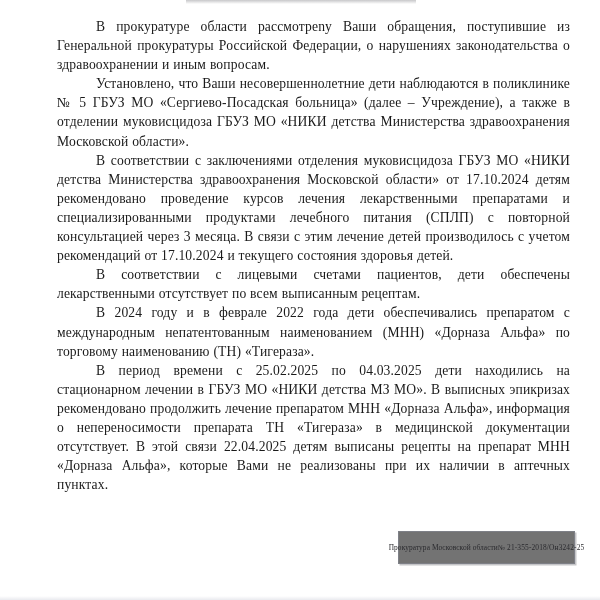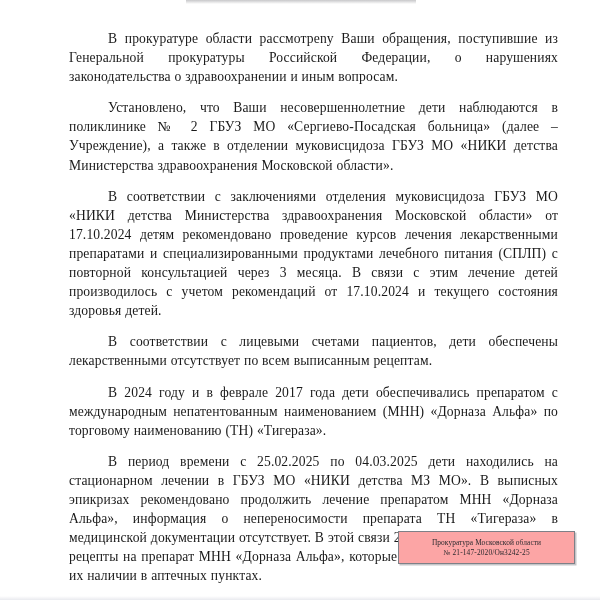--- a/index.html
+++ b/index.html
@@ -46,45 +46,44 @@
   }
 
   .body-text {
     position: absolute;
     left: 57px;
     top: 17px;
     width: 513px;
   }
 
   p.para {
-    margin: 12px;
+    margin: 0;
     padding: 0;
     text-align: justify;
     text-align-last: left;
     text-indent: 39px;
     font-size: 13.6px;
     line-height: 19.1px;
     letter-spacing: 0.01em;
     word-spacing: 0.02em;
     hyphens: none;
   }
 
   
   .stamp-box {
     position: absolute;
     left: 398px;
     top: 531px;
     width: 177px;
     height: 33px;
     border: 1px solid #7e8087;
     box-sizing: border-box;
-    background: #fca5a5;
+    background: #737373;
     box-shadow: 1.5px 1.5px 0 rgba(150,150,155,0.55);
     display: flex;
-    flex-direction: column;
     align-items: center;
     justify-content: center;
     padding-top: 1px;
   }
   .stamp-line {
     font-size: 7.4px;
     line-height: 9.6px;
     color: #2a2a2e;
     white-space: nowrap;
     letter-spacing: 0.01em;
@@ -95,27 +94,27 @@
 </style>
 </head>
 <body>
 
 <div class="page">
 
   <div class="top-clip"></div>
 
   <div class="body-text">
     <p class="para">В прокуратуре области рассмотрenу Ваши обращения, поступившие из Генеральной прокуратуры Российской Федерации, о нарушениях законодательства о здравоохранении и иным вопросам.</p>
-    <p class="para">Установлено, что Ваши несовершеннолетние дети наблюдаются в поликлинике № 2 ГБУЗ МО «Сергиево-Посадская больница» (далее – Учреждение), а также в отделении муковисцидоза ГБУЗ МО «НИКИ детства Министерства здравоохранения Московской области».</p>
+    <p class="para">Установлено, что Ваши несовершеннолетние дети наблюдаются в поликлинике № 5 ГБУЗ МО «Сергиево-Посадская больница» (далее – Учреждение), а также в отделении муковисцидоза ГБУЗ МО «НИКИ детства Министерства здравоохранения Московской области».</p>
     <p class="para">В соответствии с заключениями отделения муковисцидоза ГБУЗ МО «НИКИ детства Министерства здравоохранения Московской области» от 17.10.2024 детям рекомендовано проведение курсов лечения лекарственными препаратами и специализированными продуктами лечебного питания (СПЛП) с повторной консультацией через 3 месяца. В связи с этим лечение детей производилось с учетом рекомендаций от 17.10.2024 и текущего состояния здоровья детей.</p>
     <p class="para">В соответствии с лицевыми счетами пациентов, дети обеспечены лекарственными отсутствует по всем выписанным рецептам.</p>
-    <p class="para">В 2024 году и в феврале 2017 года дети обеспечивались препаратом с международным непатентованным наименованием (МНН) «Дорназа Альфа» по торговому наименованию (ТН) «Тигераза».</p>
+    <p class="para">В 2024 году и в феврале 2022 года дети обеспечивались препаратом с международным непатентованным наименованием (МНН) «Дорназа Альфа» по торговому наименованию (ТН) «Тигераза».</p>
     <p class="para">В период времени с 25.02.2025 по 04.03.2025 дети находились на стационарном лечении в ГБУЗ МО «НИКИ детства МЗ МО». В выписных эпикризах рекомендовано продолжить лечение препаратом МНН «Дорназа Альфа», информация о непереносимости препарата ТН «Тигераза» в медицинской документации отсутствует. В этой связи 22.04.2025 детям выписаны рецепты на препарат МНН «Дорназа Альфа», которые Вами не реализованы при их наличии в аптечных пунктах.</p>
   </div>
 
   <div class="stamp-box">
     <div class="stamp-line">Прокуратура Московской области</div>
-    <div class="stamp-line second">№ 21-147-2020/Он3242-25</div>
+    <div class="stamp-line second">№ 21-355-2018/Он3242-25</div>
   </div>
 
   <div class="bottom-edge"></div>
 
 </div>
 
 </body></html>

